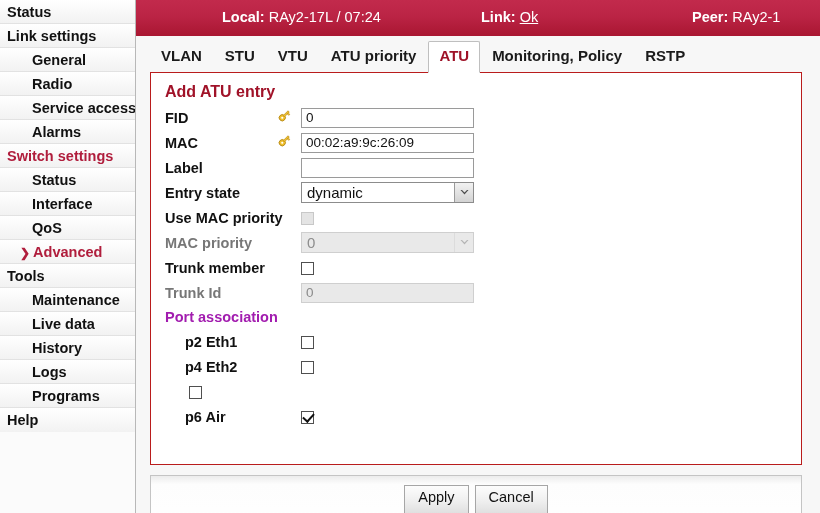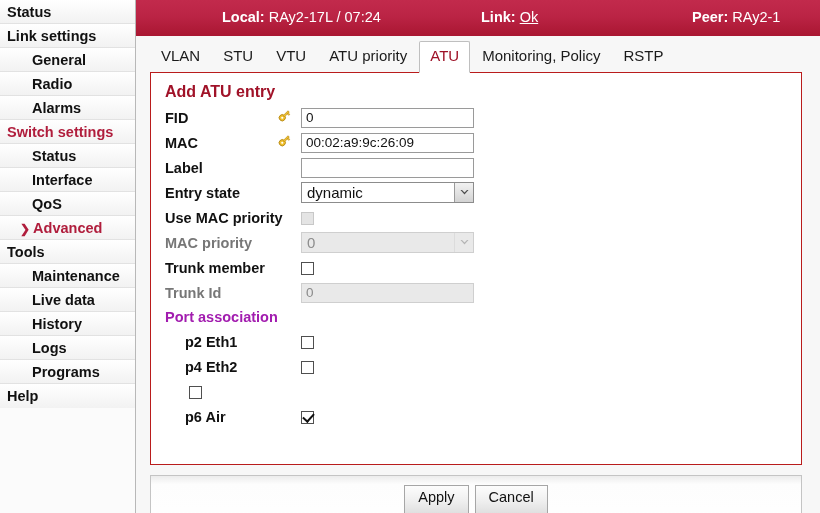--- a/index.html
+++ b/index.html
@@ -90,21 +90,21 @@
   #tabs {
     height: 36px;
     position: relative;
     padding-left: 14px;
     display: flex;
     align-items: flex-end;
     background: #f7f7f7;
   }
   .tab {
     font-size: 15px;
-    font-weight: normal;
+    font-weight: bold;
     color: #1a1a1a;
     padding: 4px 10px 6px 10px;
     margin-right: 1px;
     line-height: 20px;
     white-space: nowrap;
     background: transparent;
     border: 1px solid transparent;
     border-bottom: none;
     position: relative;
     cursor: pointer;
@@ -283,20 +283,21 @@
 </head>
 <body>
 
 <div id="app">
 
   <nav id="sidebar">
     <div class="nav-item top"><span>Status</span></div>
     <div class="nav-item top"><span>Link settings</span></div>
     <div class="nav-item sub"><span>General</span></div>
     <div class="nav-item sub"><span>Radio</span></div>
+    <div class="nav-item sub"><span>Service access</span></div>
     <div class="nav-item sub"><span>Alarms</span></div>
     <div class="nav-item section"><span>Switch settings</span></div>
     <div class="nav-item sub"><span>Status</span></div>
     <div class="nav-item sub"><span>Interface</span></div>
     <div class="nav-item sub"><span>QoS</span></div>
     <div class="nav-item sub active"><span class="chev">❯</span><span>Advanced</span></div>
     <div class="nav-item top"><span>Tools</span></div>
     <div class="nav-item sub"><span>Maintenance</span></div>
     <div class="nav-item sub"><span>Live data</span></div>
     <div class="nav-item sub"><span>History</span></div>

